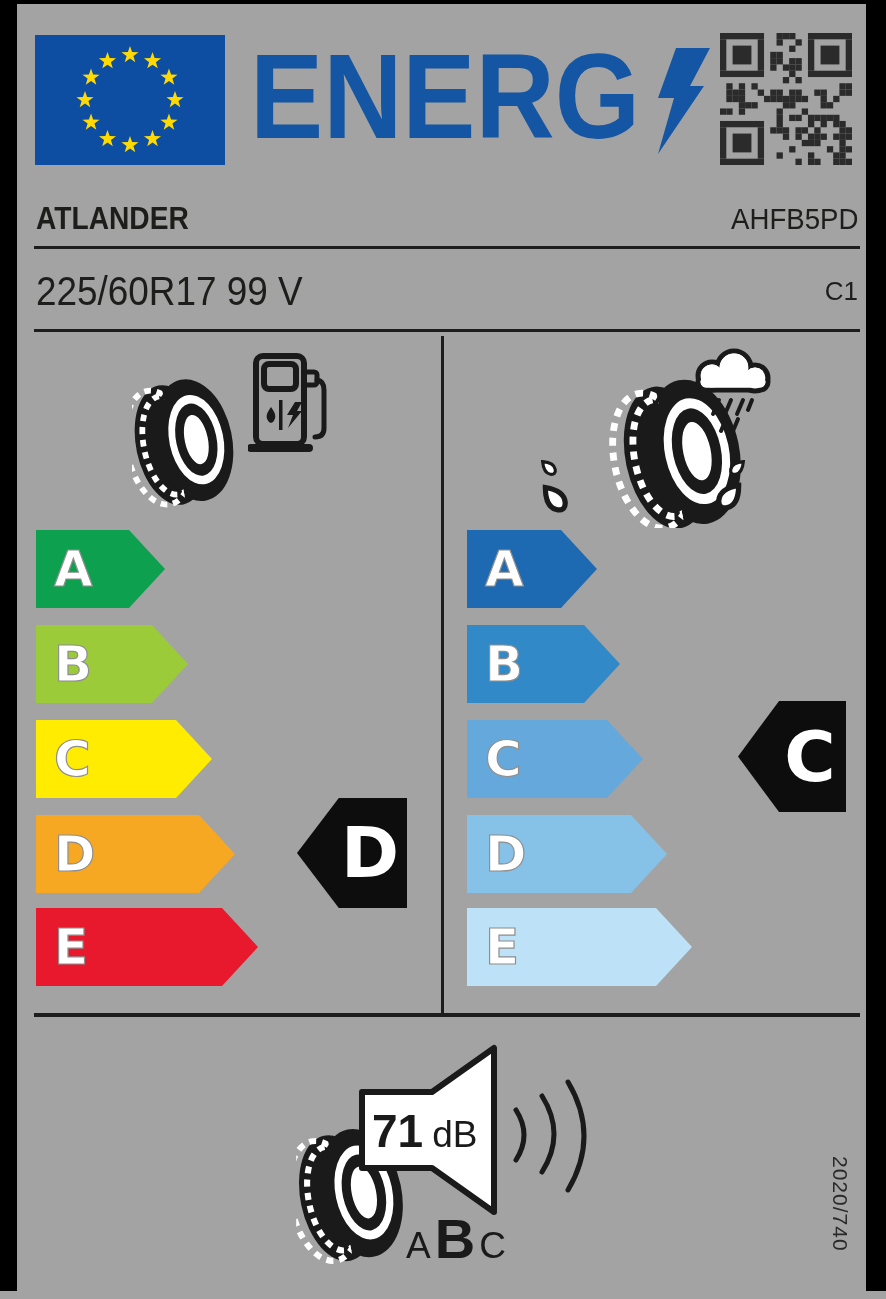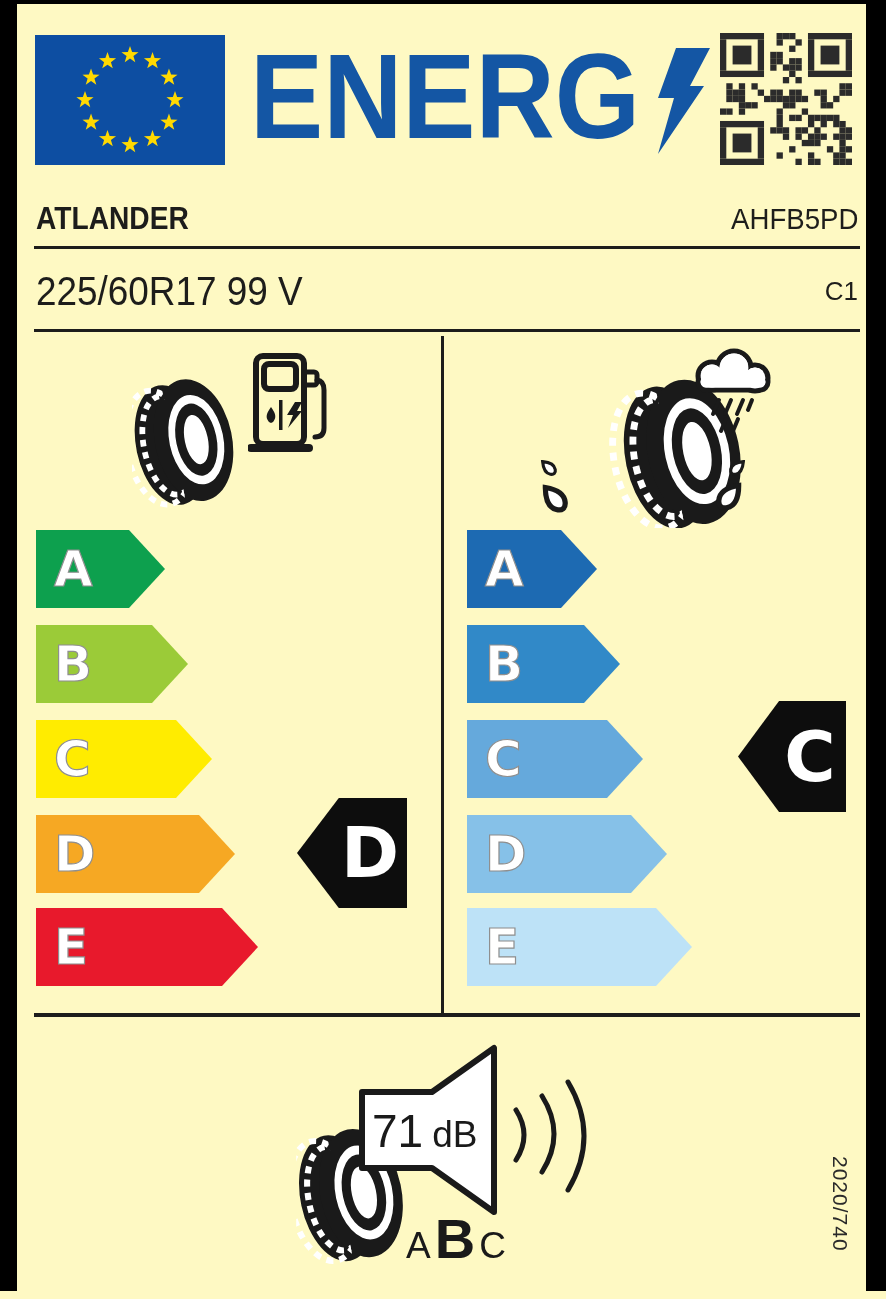--- a/index.html
+++ b/index.html
@@ -1,16 +1,16 @@
 <!DOCTYPE html>
 <html><head>
 <meta charset="utf-8">
 <style>
   html,body{margin:0;padding:0;background:#fff;}
-  #label{position:relative;width:886px;height:1299px;background:#fef9c3;overflow:hidden;
+  #label{position:relative;width:886px;height:1299px;background:#a3a3a3;overflow:hidden;
          font-family:"Liberation Sans",sans-serif;color:#1d1d1b;text-align:right;}
   .abs{position:absolute;}
 
   
   .frame-top{left:0;top:0;width:886px;height:4px;background:#000;}
   .frame-left{left:0;top:0;width:17px;height:1291px;background:#000;}
   .frame-right{left:866px;top:0;width:20px;height:1291px;background:#000;}
 
   
   .brand{left:36px;top:200px;font-size:32px;font-weight:bold;transform:scaleX(.88);
@@ -33,21 +33,21 @@
 
   
   .indicator{position:absolute;background:#0d0d0d;
              clip-path:polygon(0 50%,38% 0,100% 0,100% 100%,38% 100%);
              display:flex;align-items:center;justify-content:center;}
   .indicator span{margin-left:36px;font-size:70px;font-weight:bold;color:#fff;
                   font-family:"DejaVu Sans","Liberation Sans",sans-serif;}
 
   
   .db-text{left:372px;top:1104px;display:flex;align-items:baseline;gap:9px;}
-  .db-text .v{font-size:46px;font-weight:normal;color:#1a1a1a;}
+  .db-text .v{font-size:46px;font-weight:bold;color:#1a1a1a;}
   .db-text .u{font-size:37px;color:#1a1a1a;}
   .abc{left:406px;top:1206px;display:flex;align-items:baseline;gap:4px;color:#1a1a1a;}
   .abc .a{font-size:37px;} .abc .b{font-size:56px;font-weight:bold;} .abc .c{font-size:37px;}
 
   .regulation{left:828px;top:1156px;writing-mode:vertical-rl;font-size:21px;color:#2a2a2a;
               letter-spacing:1px;}
 </style>
 </head>
 <body>
 

